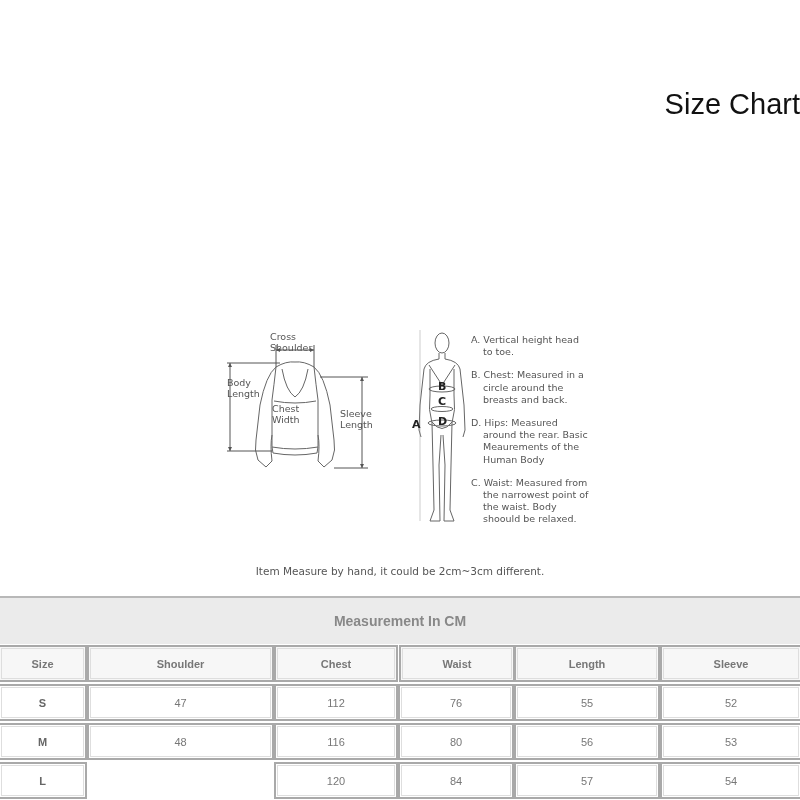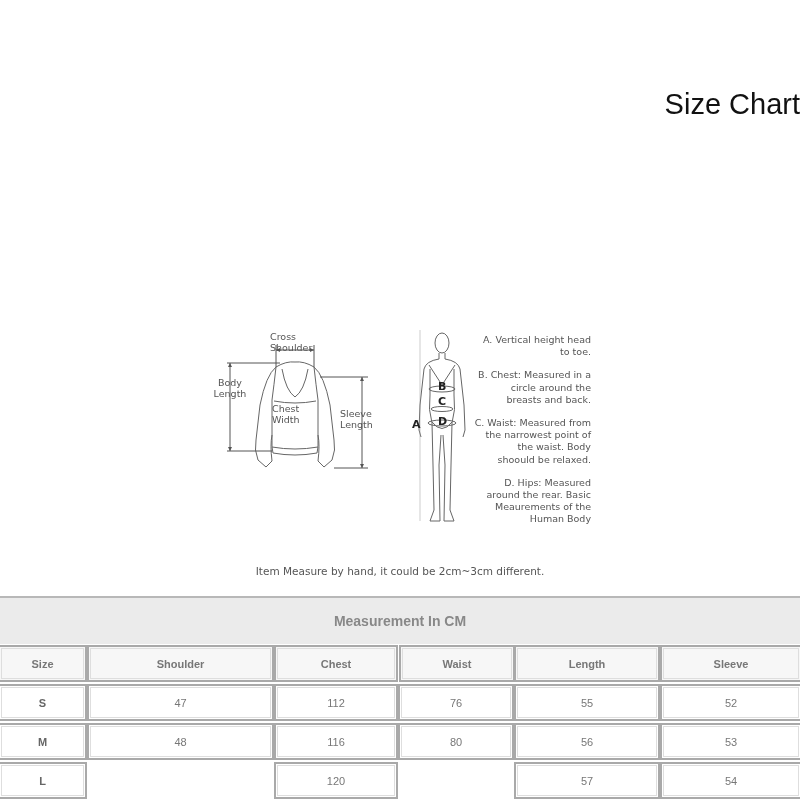--- a/index.html
+++ b/index.html
@@ -7,21 +7,21 @@
   body { position: relative; font-family: "Liberation Sans", sans-serif; }
 
   .title {
     position: absolute; top: 88px; left: 0; width: 800px;
     text-align: right; font-size: 29px; color: #111; font-weight: normal;
   }
 
   .diagram { position: absolute; left: 210px; top: 325px; width: 380px; height: 230px; }
   .diagram svg { position: absolute; left: 0; top: 0; }
   .dlabel { position: absolute; font-family: "DejaVu Sans", sans-serif; font-size: 9.5px; color: #555; line-height: 11px; text-align: left; }
-  .legend { position: absolute; left: 261px; top: 9px; width: 120px; font-family: "DejaVu Sans", sans-serif; font-size: 9.5px; color: #555; line-height: 12.2px; text-align: right; }
+  .legend { position: absolute; left: 261px; top: 9px; width: 120px; font-family: "DejaVu Sans", sans-serif; font-size: 9.5px; color: #555; line-height: 12.2px; }
   .legend .item { margin-bottom: 11px; padding-left: 12px; text-indent: -12px; }
   .letter { position: absolute; font-family: "DejaVu Sans", sans-serif; font-size: 11px; color: #222; font-weight: bold; }
 
   .note {
     position: absolute; top: 565px; left: 0; width: 800px; text-align: center;
     font-family: "DejaVu Sans", sans-serif; font-size: 10.5px; color: #555;
   }
 
   .table-wrap { position: absolute; left: 0; top: 596px; width: 800px; height: 204px; }
   .band {
@@ -94,43 +94,43 @@
         <ellipse cx="232" cy="98" rx="14" ry="3"></ellipse>
         <line x1="210" y1="5" x2="210" y2="196" stroke="#999" stroke-width="0.5"></line>
       </g>
     </g>
   </svg>
 
   <div class="dlabel" style="left:60px; top:6px; width:50px;">
     <div>Cross</div>
     <div>Shoulder</div>
   </div>
-  <div class="dlabel" style="left:0px; top:52px; width:40px; text-align:center;">
+  <div class="dlabel" style="left:17px; top:52px; width:40px; text-align:left;">
     <div>Body</div>
     <div>Length</div>
   </div>
   <div class="dlabel" style="left:62px; top:78px; width:46px;">
     <div>Chest</div>
     <div>Width</div>
   </div>
   <div class="dlabel" style="left:130px; top:83px; width:40px;">
     <div>Sleeve</div>
     <div>Length</div>
   </div>
 
   <div class="letter" style="left:202px; top:93px;">A</div>
   <div class="letter" style="left:228px; top:55px;">B</div>
   <div class="letter" style="left:228px; top:70px;">C</div>
   <div class="letter" style="left:228px; top:90px;">D</div>
 
   <div class="legend">
     <div class="item">A. Vertical height head to toe.</div>
     <div class="item">B. Chest: Measured in a circle around the breasts and back.</div>
+    <div class="item">D. Hips: Measured around the rear. Basic Meaurements of the Human Body</div>
     <div class="item">C. Waist: Measured from the narrowest point of the waist. Body shoould be relaxed.</div>
-    <div class="item">D. Hips: Measured around the rear. Basic Meaurements of the Human Body</div>
   </div>
 </div>
 
 <div class="note">Item Measure by hand, it could be 2cm~3cm different.</div>
 
 <div class="table-wrap">
   <div class="band">Measurement In CM</div>
   <div class="grid">
     <div class="row header" style="top:0px;">
       <div class="cell" style="left:-2px;width:89px;">Size</div>
@@ -152,17 +152,18 @@
       <div class="cell size" style="left:-2px;width:89px;">M</div>
       <div class="cell" style="left:87px;width:187px;">48</div>
       <div class="cell" style="left:274px;width:124px;">116</div>
       <div class="cell" style="left:398px;width:116px;">80</div>
       <div class="cell" style="left:514px;width:146px;">56</div>
       <div class="cell" style="left:660px;width:142px;">53</div>
     </div>
     <div class="row" style="top:117px;">
       <div class="cell size" style="left:-2px;width:89px;">L</div>
       <div class="cell" style="left:274px;width:124px;">120</div>
+      <div class="cell" style="left:398px;width:116px;">84</div>
       <div class="cell" style="left:514px;width:146px;">57</div>
       <div class="cell" style="left:660px;width:142px;">54</div>
     </div>
   </div>
 </div>
 
 </body></html>

